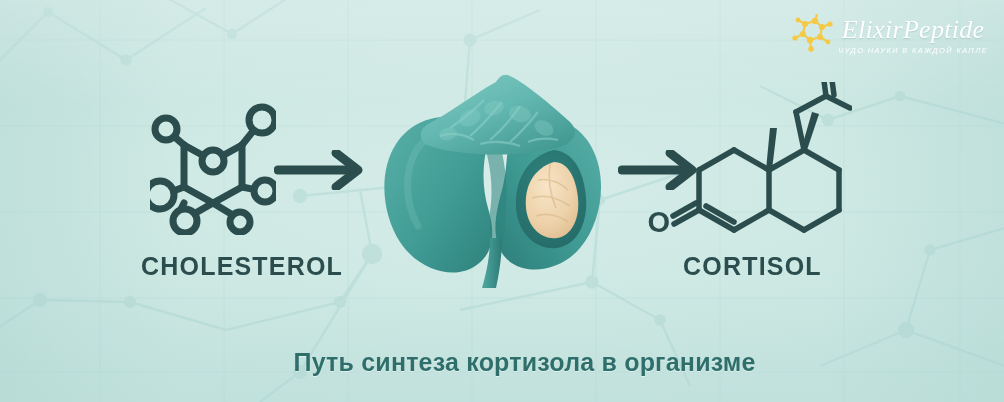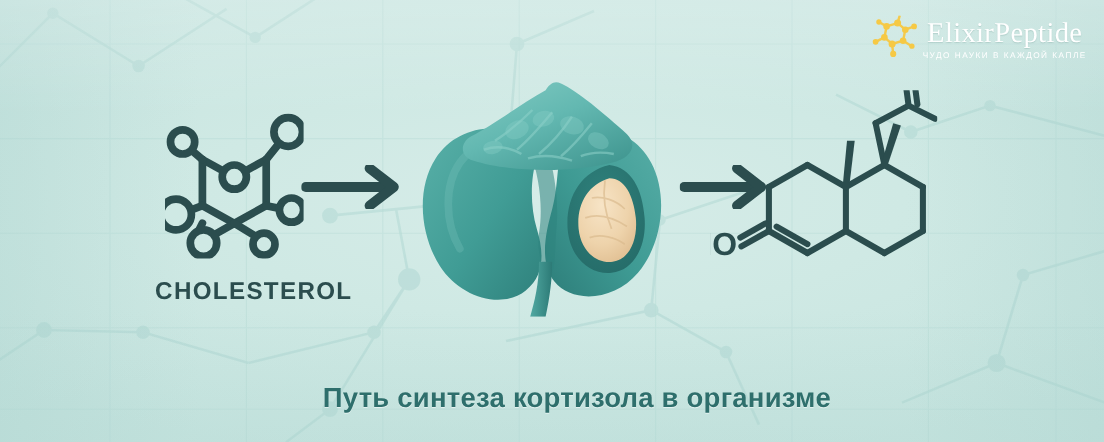--- a/index.html
+++ b/index.html
@@ -35,20 +35,21 @@
     opacity: 0.55;
   }
   
   .logo {
     position: absolute;
     top: 14px;
     right: 16px;
     display: flex;
     align-items: center;
     gap: 3px;
+    font-style: italic;
   }
   .logo-mark { width: 44px; height: 44px; display:block; }
   .logo-text-wrap { display: flex; flex-direction: column; align-items: center; }
   .logo-name {
     font-family: "Liberation Serif", serif;
     font-size: 26px;
     line-height: 28px;
     color: #ffffff;
     letter-spacing: 0.3px;
     white-space: nowrap;
@@ -62,21 +63,21 @@
     color: #ffffff;
     white-space: nowrap;
     margin-top: 1px;
   }
   
   .stage { position: absolute; inset: 0; }
   .node-label {
     position: absolute;
     font-family: "Liberation Sans", sans-serif;
     font-weight: bold;
-    font-size: 22px;
+    font-size: 25px;
     letter-spacing: 1.2px;
     color: #2b4d4e;
     white-space: nowrap;
   }
   #label-cholesterol { left: 141px; top: 252px; }
   #label-cortisol    { left: 683px; top: 252px; }
 
   .caption {
     position: absolute;
     left: 0;
@@ -304,20 +305,21 @@
 
       <g fill="#2b4d4e">
         <path d="M120,88 L126,88 L131,46 L124,46 Z"></path>
         <path d="M155,68 L161,68 L173,32 L166,30 Z"></path>
       </g>
 
       <text x="24" y="150" text-anchor="end" font-family="Liberation Sans, sans-serif" font-size="29" font-weight="bold" fill="#2b4d4e">HO</text>
       <text x="180" y="-20" text-anchor="middle" font-family="Liberation Sans, sans-serif" font-size="29" font-weight="bold" fill="#2b4d4e">O</text>
       <text x="208" y="36" text-anchor="start" font-family="Liberation Sans, sans-serif" font-size="29" font-weight="bold" fill="#2b4d4e">OH</text>
     </svg>
+    <div class="node-label" id="label-cortisol">CORTISOL</div>
 
     <div class="caption">Путь синтеза кортизола в организме</div>
   </div>
 
   <div class="logo">
     <svg class="logo-mark" viewBox="0 0 44 44" aria-hidden="true">
       <g stroke="#f6c945" stroke-width="2.2" fill="none" opacity="0.95">
         <path d="M14,10 L24,7 L31,13 L29,23 L19,26 L12,20 Z"></path>
         <path d="M12,20 L4,24"></path>
         <path d="M19,26 L20,35"></path>

